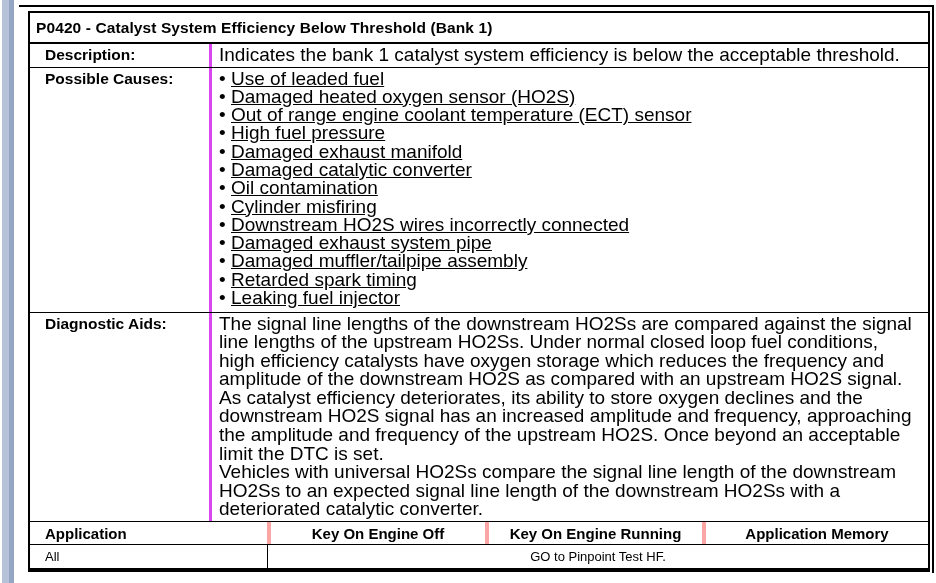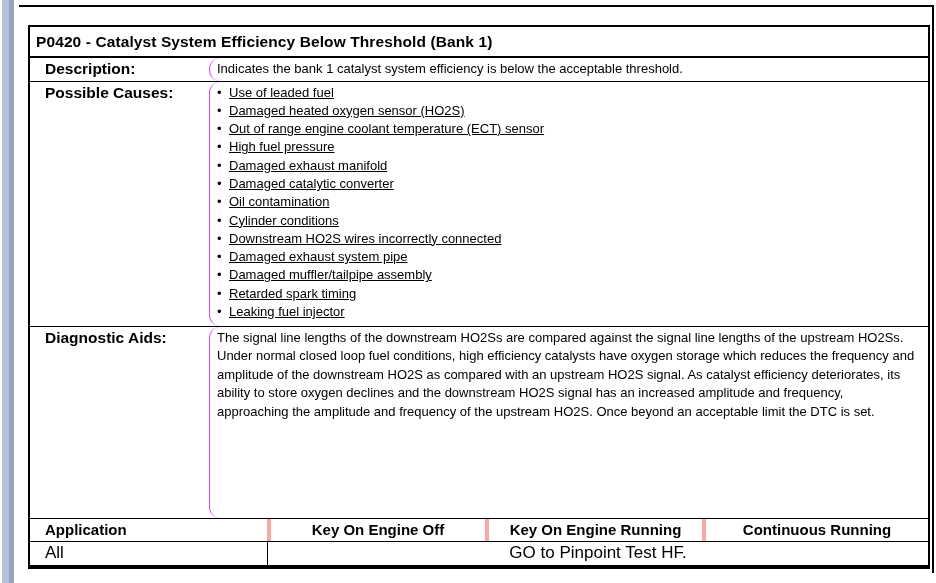--- a/index.html
+++ b/index.html
@@ -19,21 +19,21 @@
   
   .frame {
     position: absolute; left: 19px; top: 5px;
     width: 915px; height: 568px;
     border-top: 2px solid #000;
     border-right: 2px solid #000;
   }
 
   
   .dtc-table {
-    position: absolute; left: 9px; top: 18px;
+    position: absolute; left: 9px; top: 4px;
     width: 902px;
     border: 2px solid #000;
     border-bottom-width: 4px;
     background: #fff;
   }
 
   .row { display: flex; padding-left: 9px; }
   .row + .row { border-top: 1px solid #000; }
 
   .title-row {
@@ -48,40 +48,39 @@
   .label-cell {
     width: 170px;
     flex: 0 0 170px;
     font-weight: bold;
     font-size: 15.5px;
     padding: 2px 6px;
     line-height: 18px;
   }
   .content-cell {
     flex: 1;
-    border-left: 1px solid #d946ef;
-    font-size: 13px;
+    border-left: 3px solid #d946ef;
+    font-size: 19px;
     line-height: 18.5px;
     padding: 2px 12px 2px 7px;
-    border-radius: 11px;
   }
 
   .desc-row { min-height: 22px; }
   .causes-row { min-height: 245px; }
   .aids-row { min-height: 192px; }
 
   .bullet-item { display: flex; line-height: 18.3px; }
   .bullet { flex: 0 0 12px; }
   .bullet-text { flex: 1; text-decoration: underline; }
 
   .aids-paragraph { line-height: 18.6px; }
 
   
   .app-header { height: 23px; font-weight: bold; font-size: 15px; }
-  .app-row { height: 24px; font-size: 17px; }
+  .app-row { height: 24px; font-size: 13px; }
   .app-c0 {
     flex: 0 0 228px; width: 228px;
     display: flex; align-items: center;
     padding: 0 6px;
   }
   .app-c { 
     display: flex; align-items: center; justify-content: center;
     border-left: 4px solid #fca5a5;
     text-align: center;
   }
@@ -144,21 +143,21 @@
               <div class="bullet-item">
               <span class="bullet">•</span>
               <span class="bullet-text">Damaged catalytic converter</span>
             </div>
               <div class="bullet-item">
               <span class="bullet">•</span>
               <span class="bullet-text">Oil contamination</span>
             </div>
               <div class="bullet-item">
               <span class="bullet">•</span>
-              <span class="bullet-text">Cylinder conditions</span>
+              <span class="bullet-text">Cylinder misfiring</span>
             </div>
               <div class="bullet-item">
               <span class="bullet">•</span>
               <span class="bullet-text">Downstream HO2S wires incorrectly connected</span>
             </div>
               <div class="bullet-item">
               <span class="bullet">•</span>
               <span class="bullet-text">Damaged exhaust system pipe</span>
             </div>
               <div class="bullet-item">
@@ -174,28 +173,29 @@
               <span class="bullet-text">Leaking fuel injector</span>
             </div>
             </div>
         </div>
       </div>
 
       <div class="row aids-row">
         <div class="label-cell">Diagnostic Aids:</div>
         <div class="content-cell">
           <div class="aids-paragraph">The signal line lengths of the downstream HO2Ss are compared against the signal line lengths of the upstream HO2Ss. Under normal closed loop fuel conditions, high efficiency catalysts have oxygen storage which reduces the frequency and amplitude of the downstream HO2S as compared with an upstream HO2S signal. As catalyst efficiency deteriorates, its ability to store oxygen declines and the downstream HO2S signal has an increased amplitude and frequency, approaching the amplitude and frequency of the upstream HO2S. Once beyond an acceptable limit the DTC is set.</div>
+          <div class="aids-paragraph">Vehicles with universal HO2Ss compare the signal line length of the downstream HO2Ss to an expected signal line length of the downstream HO2Ss with a deteriorated catalytic converter.</div>
         </div>
       </div>
 
       <div class="row app-header">
         <div class="app-c0">Application</div>
         <div class="app-c app-c1">Key On Engine Off</div>
         <div class="app-c app-c2">Key On Engine Running</div>
-        <div class="app-c app-c3">Continuous Running</div>
+        <div class="app-c app-c3">Application Memory</div>
       </div>
 
       <div class="row app-row">
         <div class="app-c0">All</div>
         <div class="app-merged">GO to Pinpoint Test HF.</div>
       </div>
 
     </div>
   </div>
 </div>

